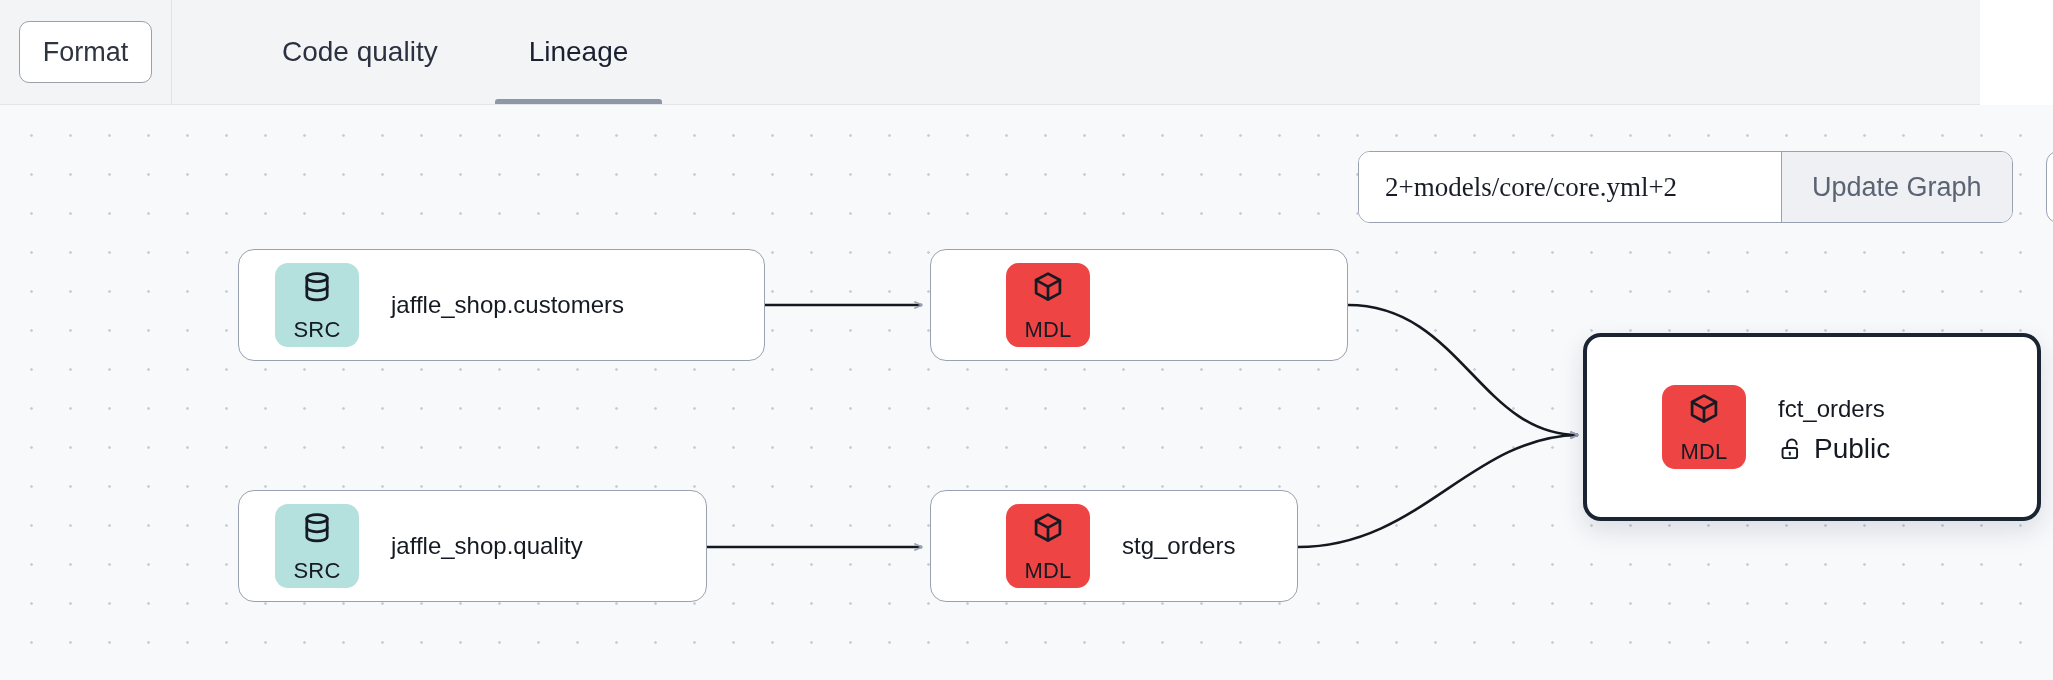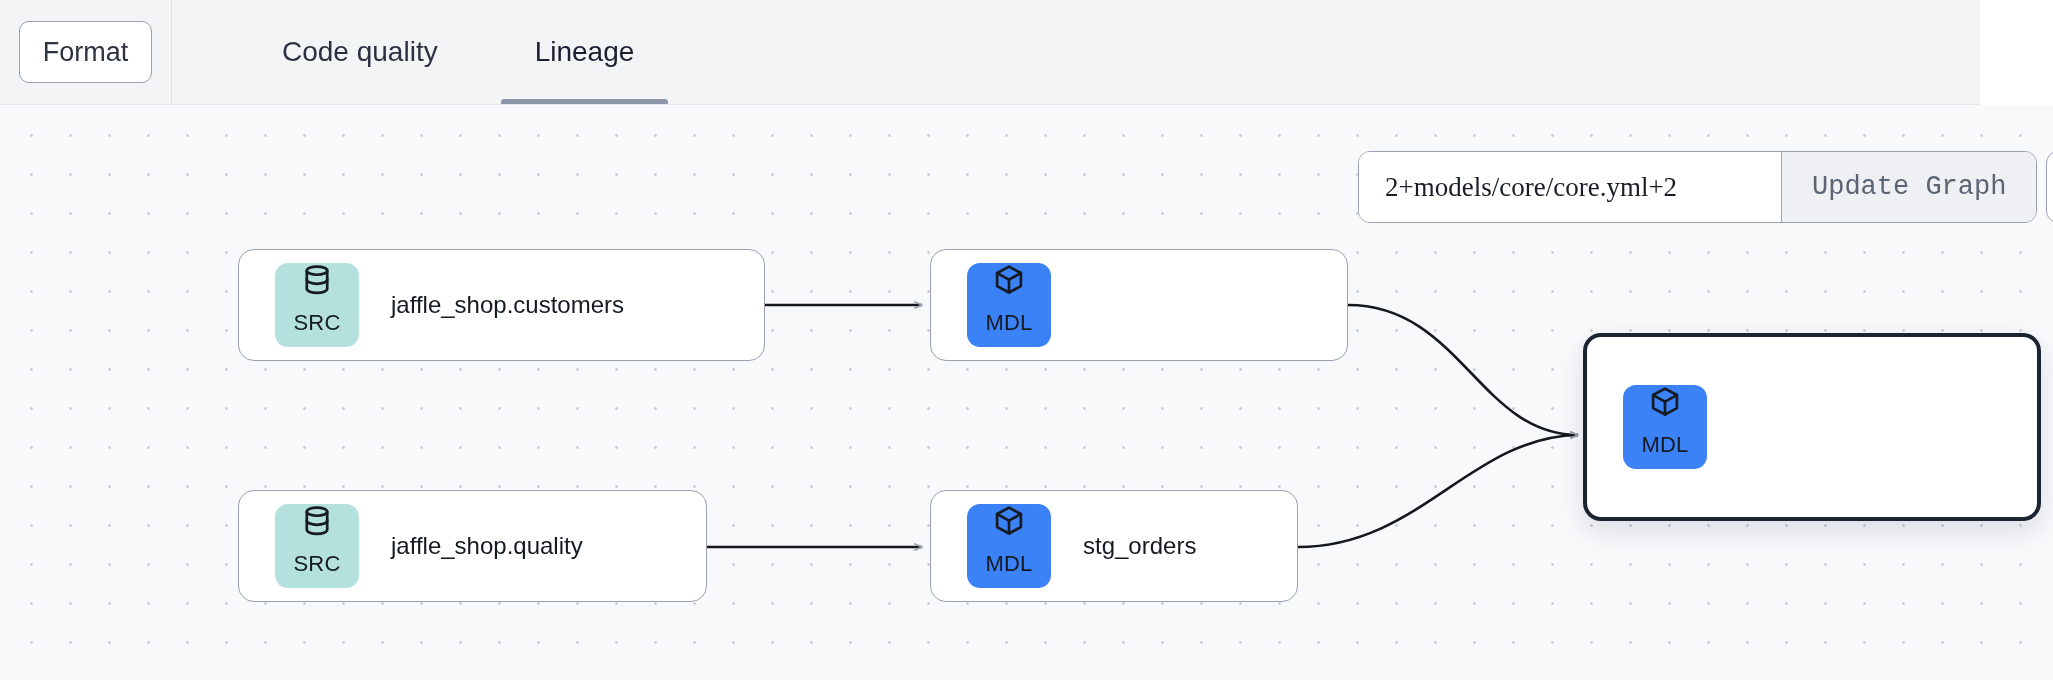--- a/index.html
+++ b/index.html
@@ -56,21 +56,21 @@
     text-align: center;
     cursor: pointer;
     font-family: "Liberation Sans", sans-serif;
   }
 
   .tabs {
     display: flex;
     align-items: flex-end;
     height: 100%;
     padding-left: 70px;
-    gap: 17px;
+    gap: 11px;
   }
 
   .tab {
     position: relative;
     height: 100%;
     display: flex;
     align-items: center;
     padding: 0 40px;
     font-size: 28px;
     color: #2b3140;
@@ -127,24 +127,25 @@
   }
 
   .badge {
     flex: 0 0 auto;
     width: 84px;
     height: 84px;
     border-radius: 13px;
     display: flex;
     flex-direction: column;
     align-items: center;
+    justify-content: center;
     gap: 15px;
   }
   .badge.src { background: #b4e0dd; }
-  .badge.mdl { background: #3b82f6; }
+  .badge.mdl { background: #ef4444; margin-left: 39px; }
 
   .badge svg { display: block; }
 
   .badge-label {
     font-size: 22px;
     line-height: 22px;
     color: #151a23;
     letter-spacing: 0.2px;
     font-family: "Liberation Sans", sans-serif;
   }
@@ -197,21 +198,21 @@
     display: flex;
     align-items: center;
     justify-content: center;
     padding: 0 30px;
     background: #eef0f3;
     border-left: 1.6px solid #9aa2b1;
     font-size: 27px;
     color: #5b6473;
     cursor: pointer;
     white-space: nowrap;
-    font-family: Liberation Mono, monospace;
+    font-family: Liberation Sans, sans-serif;
   }
 
   .side-panel-stub {
     position: absolute;
     top: 46px;
     left: 2046px;
     width: 60px;
     height: 72px;
     background: #ffffff;
     border: 1.6px solid #9aa2b1;
@@ -314,20 +315,31 @@
 
     <div class="node selected" style="left:1583px; top:228px; width:458px; height:188px;">
       <div class="badge mdl">
         <svg width="34" height="34" viewBox="0 0 24 24" fill="none" stroke="#151a23" stroke-width="1.9" stroke-linecap="round" stroke-linejoin="round">
           <path d="M12,2.6 L20.4,7.1 L20.4,16.3 L12,20.8 L3.6,16.3 L3.6,7.1 Z"></path>
           <path d="M3.6,7.1 L12,11.7 L20.4,7.1"></path>
           <path d="M12,11.7 L12,20.8"></path>
         </svg>
         <span class="badge-label">MDL</span>
       </div>
+      <div class="node-body">
+        <div class="node-title">fct_orders</div>
+        <div class="node-sub">
+          <svg width="26" height="26" viewBox="0 0 24 24" fill="none" stroke="#141922" stroke-width="1.8" stroke-linecap="round" stroke-linejoin="round">
+            <rect x="4.2" y="11" width="13.4" height="9.4" rx="2"></rect>
+            <path d="M8.4,11 V7.6 a4.4,4.4 0 0 1 8.8,0"></path>
+            <path d="M10.9,15.1 v2.2"></path>
+          </svg>
+          <span>Public</span>
+        </div>
+      </div>
     </div>
 
     <div class="selector-bar">
       <input class="selector-input" type="text" value="2+models/core/core.yml+2" style="">
       <div class="selector-btn">Update Graph</div>
     </div>
 
     <div class="side-panel-stub"></div>
 
   </div>

